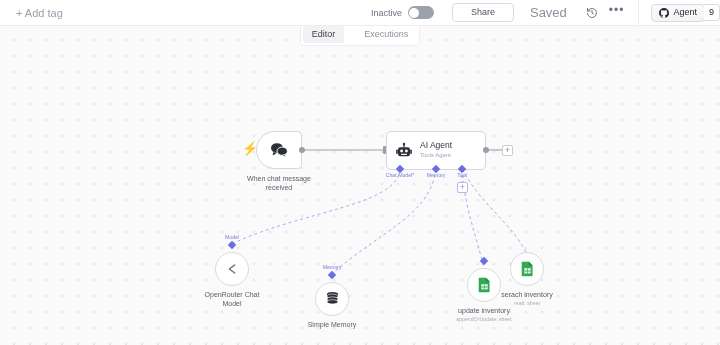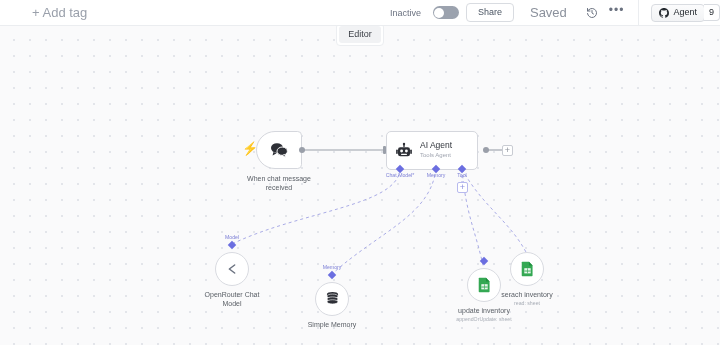--- a/index.html
+++ b/index.html
@@ -34,36 +34,36 @@
     box-sizing: border-box;
     z-index: 20;
   }
   .wf-title {
     margin-left: 16px;
     font-size: 11.5px;
     color: #3b3f46;
     letter-spacing: .1px;
   }
   .add-tag {
-    margin-left: 32px;
-    font-size: 13px;
+    margin-left: 16px;
+    font-size: 11px;
     color: #9aa0ab;
   }
   .header-right {
     margin-left: auto;
     display: flex;
     align-items: center;
     height: 100%;
     padding-right: 0;
   }
   .activation {
     display: flex;
     align-items: center;
-    gap: 12px;
-    margin-right: 7px;
+    gap: 6px;
+    margin-right: 18px;
   }
   .activation-label {
     font-size: 9px;
     color: #6b7280;
   }
   .toggle {
     width: 26px;
     height: 13px;
     border-radius: 7px;
     background: #9ba2ae;
@@ -74,21 +74,21 @@
     top: 1.5px; left: 1.5px;
     width: 10px; height: 10px;
     border-radius: 50%;
     background: #fff;
   }
   .share-btn {
     font-size: 9px;
     color: #4b5563;
     border: 1px solid #d9dce1;
     border-radius: 4px;
-    padding: 4px 11px;
+    padding: 4px 18px;
     background: #fff;
     line-height: 1;
     margin-right: 16px;
   }
   .saved-label {
     font-size: 13px;
     color: #8b919c;
     margin-right: 16px;
   }
   .icon-btn {
@@ -212,21 +212,21 @@
   }
   .bolt {
     position: absolute;
     left: -14px;
     top: 11px;
     color: #ff6d5a;
     font-size: 13px;
     line-height: 1;
   }
   .agent-box {
-    width: 92px;
+    width: 100px;
     height: 39px;
     background: #fff;
     border: 1px solid #d5d7dd;
     border-radius: 5px;
     box-sizing: border-box;
     display: flex;
     align-items: center;
     padding-left: 8px;
     gap: 7px;
   }
@@ -355,20 +355,21 @@
           <span>Agent</span>
         </div>
         <div class="gh-count">9</div>
       </div>
     </div>
   </div>
 
   <div class="tabs">
     <div class="tabs-inner">
       <div class="tab active">Editor</div>
+      <div class="tab">Executions</div>
     </div>
   </div>
 
   <div class="canvas">
 
     <svg class="edges">
 
       <path d="M302,124 L386,124" stroke="#9a9fa9" stroke-width="1.1" fill="none"></path>
 
       <path d="M486,124 L502,124" stroke="#9a9fa9" stroke-width="1.1" fill="none"></path>

